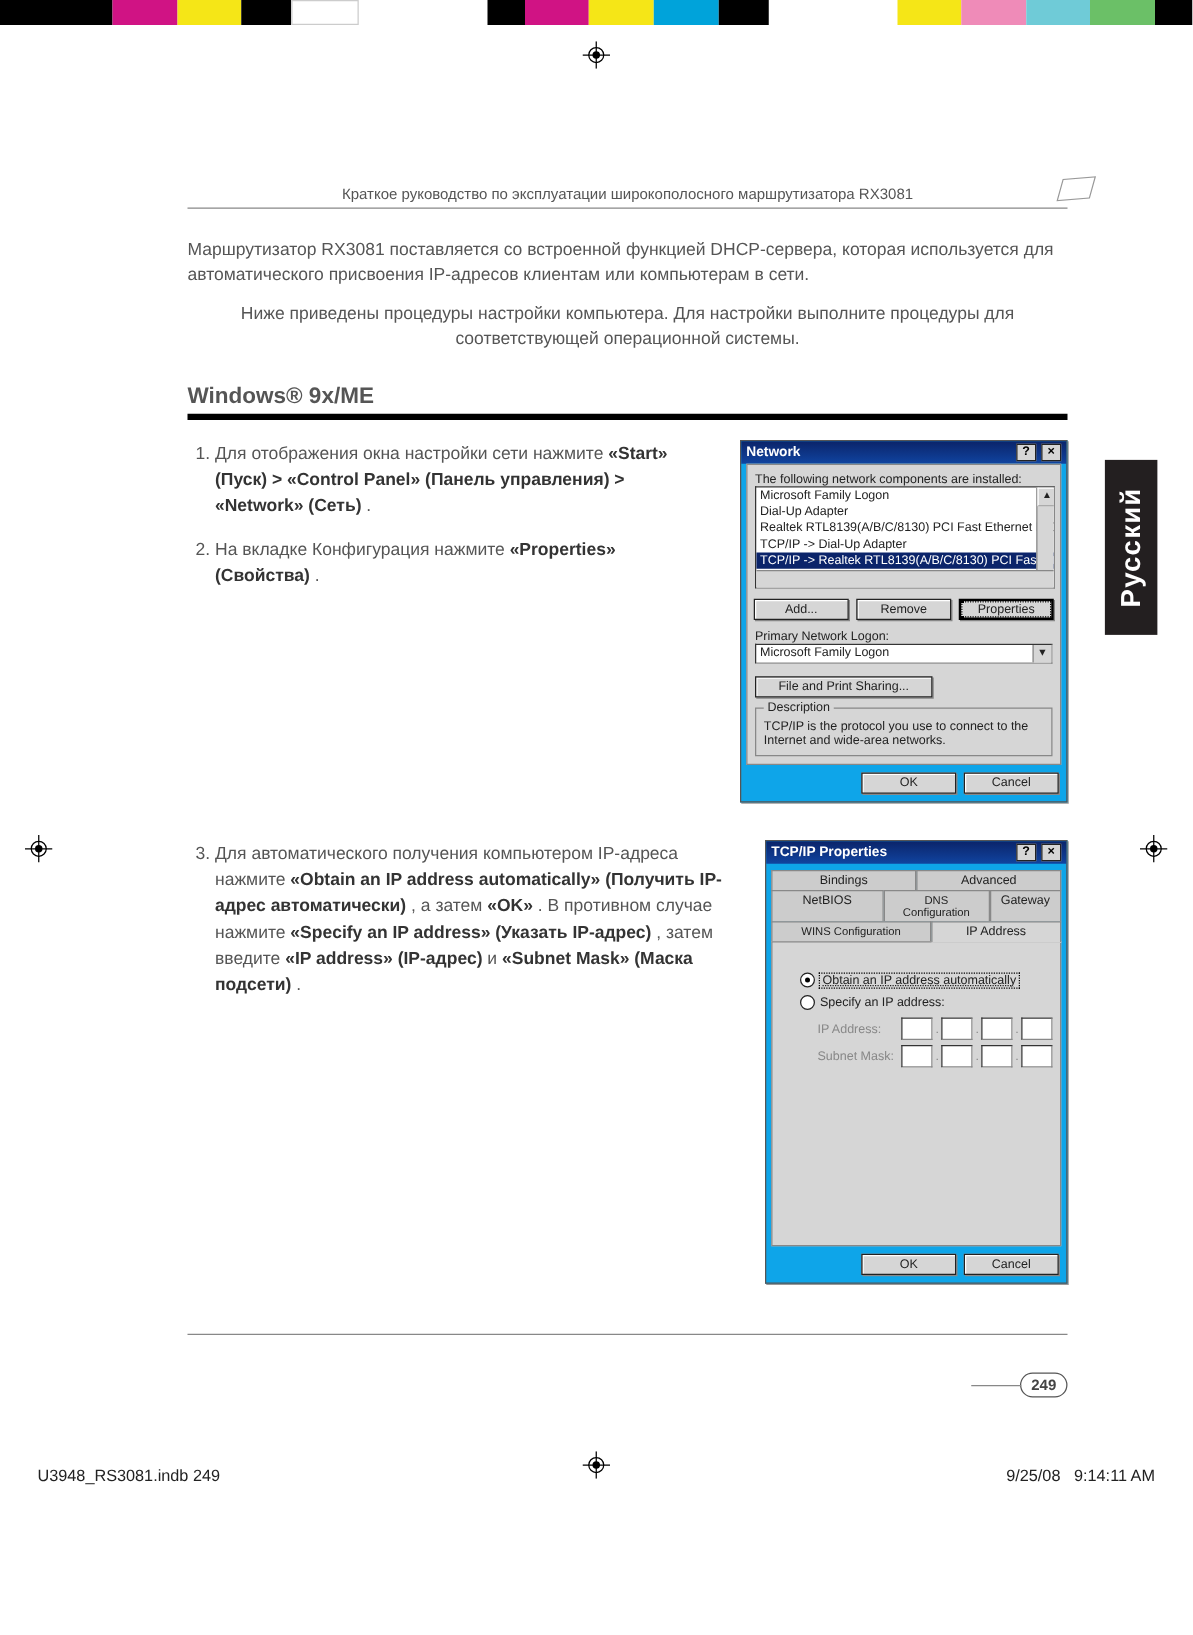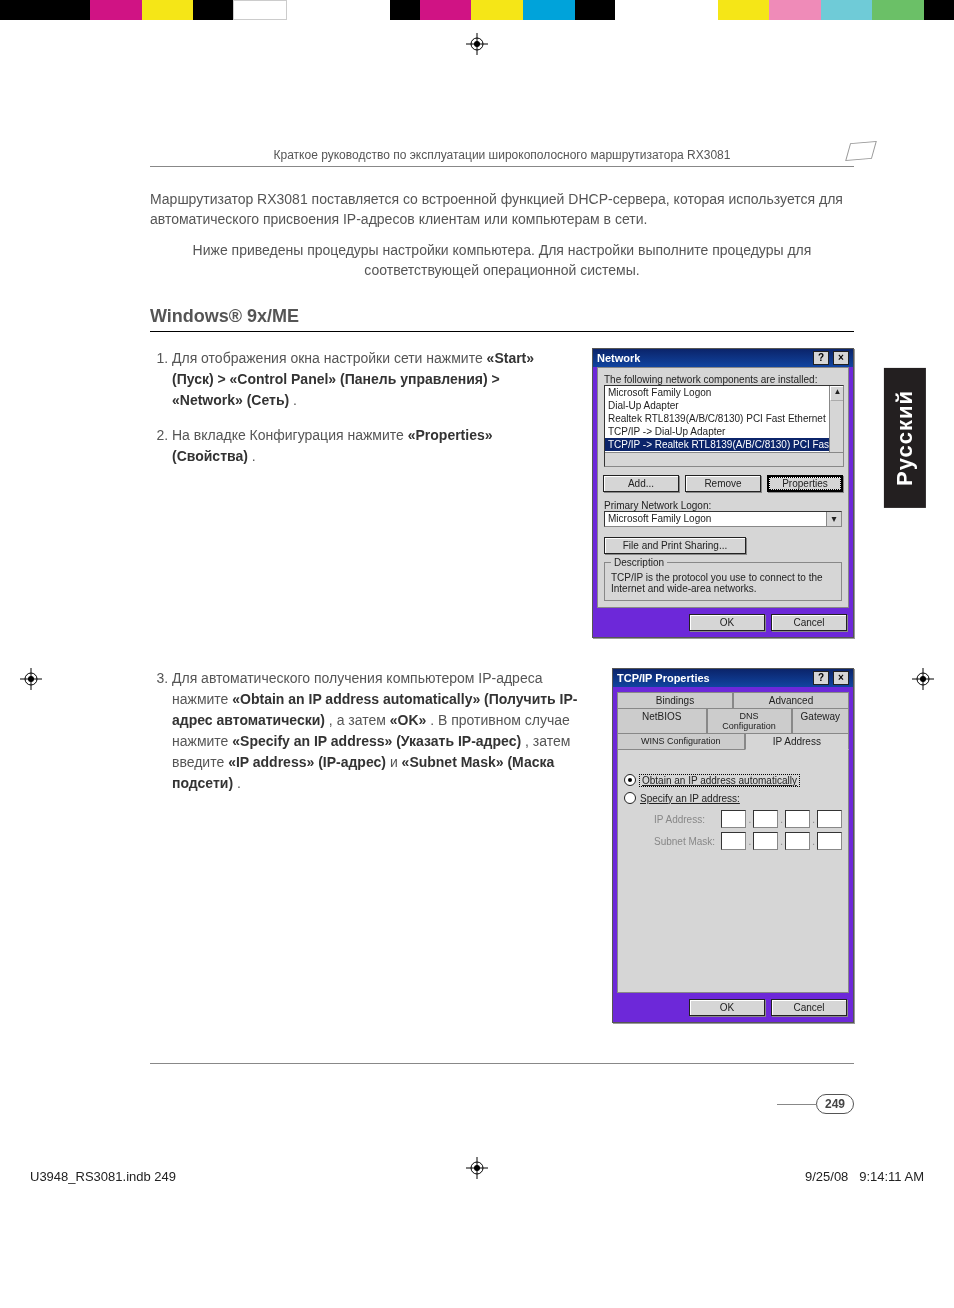--- a/index.html
+++ b/index.html
@@ -41,35 +41,35 @@
   }
   .section-title-box h2 {
     margin:0; font-size: 20px; color:#555; font-weight:bold;
   }
   .para {
     font-size: 14px; line-height: 1.45; color:#555;
     margin-top: 22px;
   }
   .subhead {
     margin-top: 26px;
-    border-bottom: 1px solid #000000;
+    border-bottom: 5px solid #000000;
     padding-bottom: 4px;
   }
   .subhead h3 {
     margin:0; font-size:18px; color:#555; font-weight:bold;
   }
   .steps { margin-top:16px; }
   .step-row { display:flex; gap:32px; margin-bottom:30px; }
   .step-text { flex: 1 1 45%; font-size:14px; color:#555; line-height:1.5; }
   .step-text ol { margin:0; padding-left:22px; }
   .step-text li { margin-bottom:14px; }
   .step-text b { color:#333; }
   .win-dialog {
     flex: 0 0 auto;
-    border:1px solid #555; background:#6d28d9;
+    border:1px solid #555; background:#0ea5e9;
     font-family: Tahoma, Arial, sans-serif;
     font-size:10px; color:#222;
     box-shadow: 1px 1px 0 #999;
   }
   .dlg-title {
     background: linear-gradient(#0b246a,#1044a0);
     color:#fff; font-weight:bold; font-size:11px;
     padding:2px 4px; display:flex; justify-content:space-between; align-items:center;
   }
   .dlg-title .btns span {
@@ -116,21 +116,21 @@
     position:relative; font-size:10px; padding:1px 3px; box-sizing:border-box;
   }
   .combo .arrow { position:absolute; right:0; top:0; bottom:0; width:14px;
     background:#d6d6d6; border-left:1px solid #888; text-align:center; line-height:13px;}
   .fieldset { border:1px solid #888; margin-top:8px; padding:4px 6px 6px; }
   .fieldset .legend { position:relative; top:-10px; background:#d6d6d6; padding:0 3px; font-size:10px;}
   .dlg-footer { display:flex; justify-content:flex-end; gap:6px; padding:6px;}
   
   .tabs2 { display:flex; flex-wrap:wrap; padding:4px 4px 0 4px; font-size:10px;}
   .tabs2 .tab { flex:1 1 30%; text-align:center;}
-  .radio-row { display:flex; align-items:center; gap:4px; margin:6px 0;text-decoration:underline;}
+  .radio-row { display:flex; align-items:center; gap:4px; margin:6px 16px;}
   .radio-ui {
     width:10px;height:10px;border:1px solid #222; border-radius:50%;
     background:#fff; display:inline-flex; align-items:center; justify-content:center;
   }
   .radio-ui.on:after {content:""; width:4px;height:4px;background:#000;border-radius:50%;}
   .ipgrid { display:flex; gap:2px; align-items:center; margin:4px 0 4px 30px;}
   .ipgrid .lbl2 {font-size:10px; width:68px; color:#888;}
   .ipcell {
     width:24px; height:16px; background:#fff; border:1px inset #888;
   }

